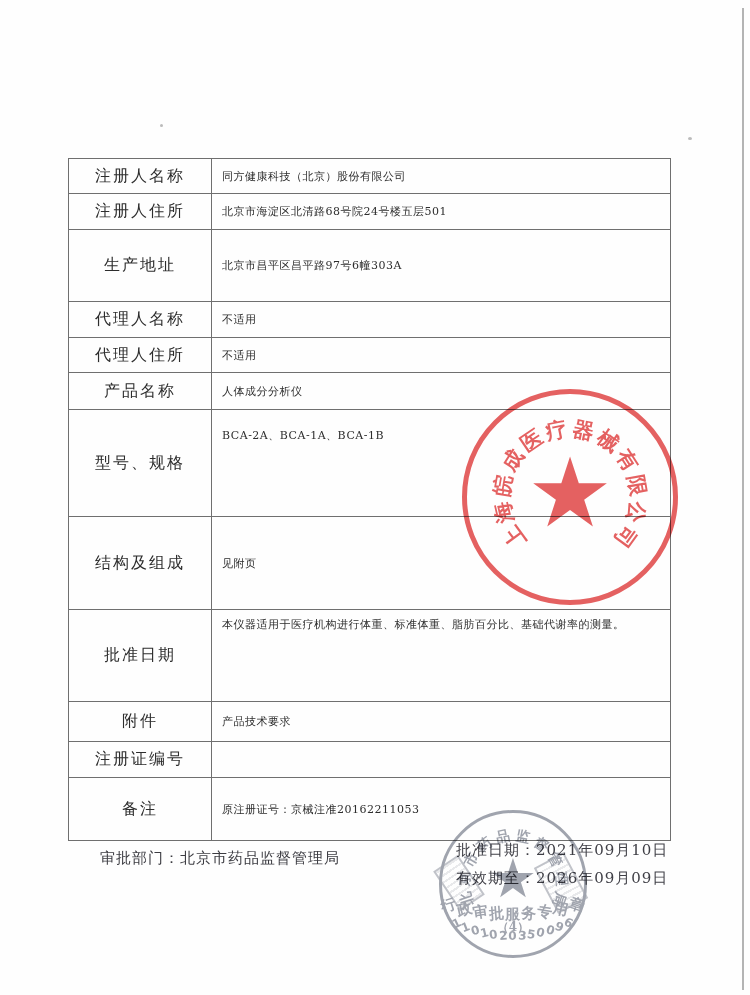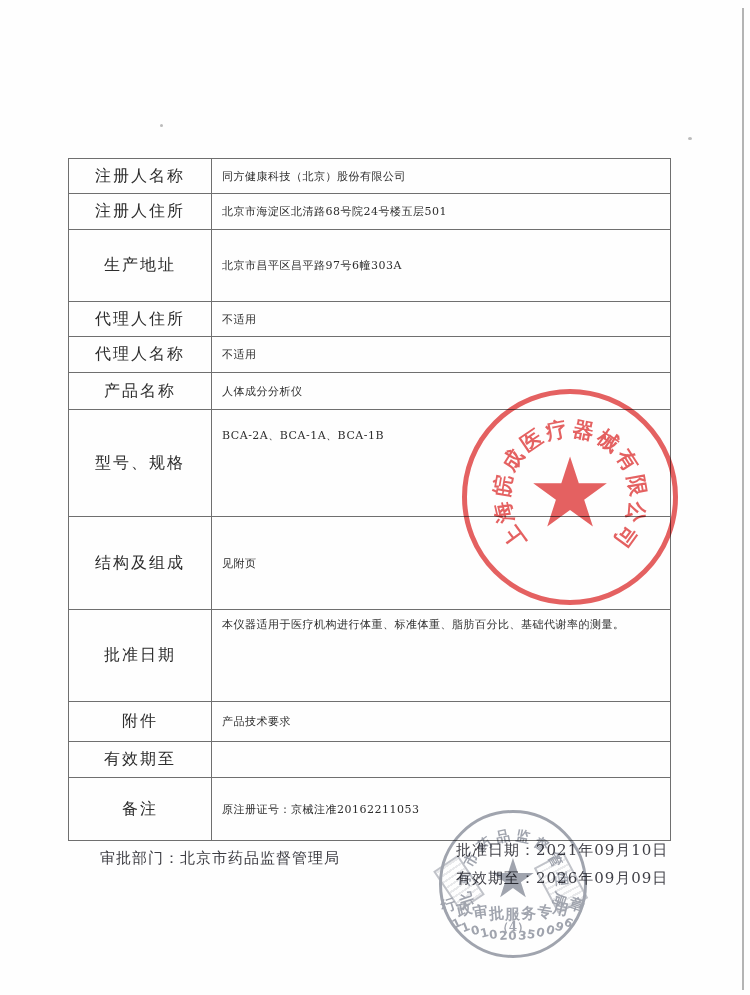--- a/index.html
+++ b/index.html
@@ -100,26 +100,26 @@
       <td class="value-cell"><span class="inner">同方健康科技（北京）股份有限公司</span></td>
     </tr>
         <tr class="cert-row r1">
       <th class="label-cell">注册人住所</th>
       <td class="value-cell"><span class="inner">北京市海淀区北清路68号院24号楼五层501</span></td>
     </tr>
         <tr class="cert-row r2">
       <th class="label-cell">生产地址</th>
       <td class="value-cell"><span class="inner">北京市昌平区昌平路97号6幢303A</span></td>
     </tr>
+        <tr class="cert-row r3">
+      <th class="label-cell">代理人名称</th>
+      <td class="value-cell"><span class="inner">不适用</span></td>
+    </tr>
         <tr class="cert-row r4">
       <th class="label-cell">代理人住所</th>
-      <td class="value-cell"><span class="inner">不适用</span></td>
-    </tr>
-        <tr class="cert-row r3">
-      <th class="label-cell">代理人名称</th>
       <td class="value-cell"><span class="inner">不适用</span></td>
     </tr>
         <tr class="cert-row r5">
       <th class="label-cell">产品名称</th>
       <td class="value-cell"><span class="inner">人体成分分析仪</span></td>
     </tr>
         <tr class="cert-row r6">
       <th class="label-cell">型号、规格</th>
       <td class="value-cell"><span class="inner">BCA-2A、BCA-1A、BCA-1B</span></td>
     </tr>
@@ -131,21 +131,21 @@
       <th class="label-cell">批准日期</th>
       <td class="value-cell">
             <span class="inner">本仪器适用于医疗机构进行体重、标准体重、脂肪百分比、基础代谢率的测量。</span>
           </td>
     </tr>
         <tr class="cert-row r9">
       <th class="label-cell">附件</th>
       <td class="value-cell"><span class="inner">产品技术要求</span></td>
     </tr>
         <tr class="cert-row r10">
-      <th class="label-cell">有效期至</th>
+      <th class="label-cell">注册证编号</th>
       <td class="value-cell"><span class="inner"></span></td>
     </tr>
         <tr class="cert-row r11">
       <th class="label-cell">备注</th>
       <td class="value-cell"><span class="inner">原注册证号：京械注准20162211053</span></td>
     </tr>
       </tbody>
   </table>
 
 

